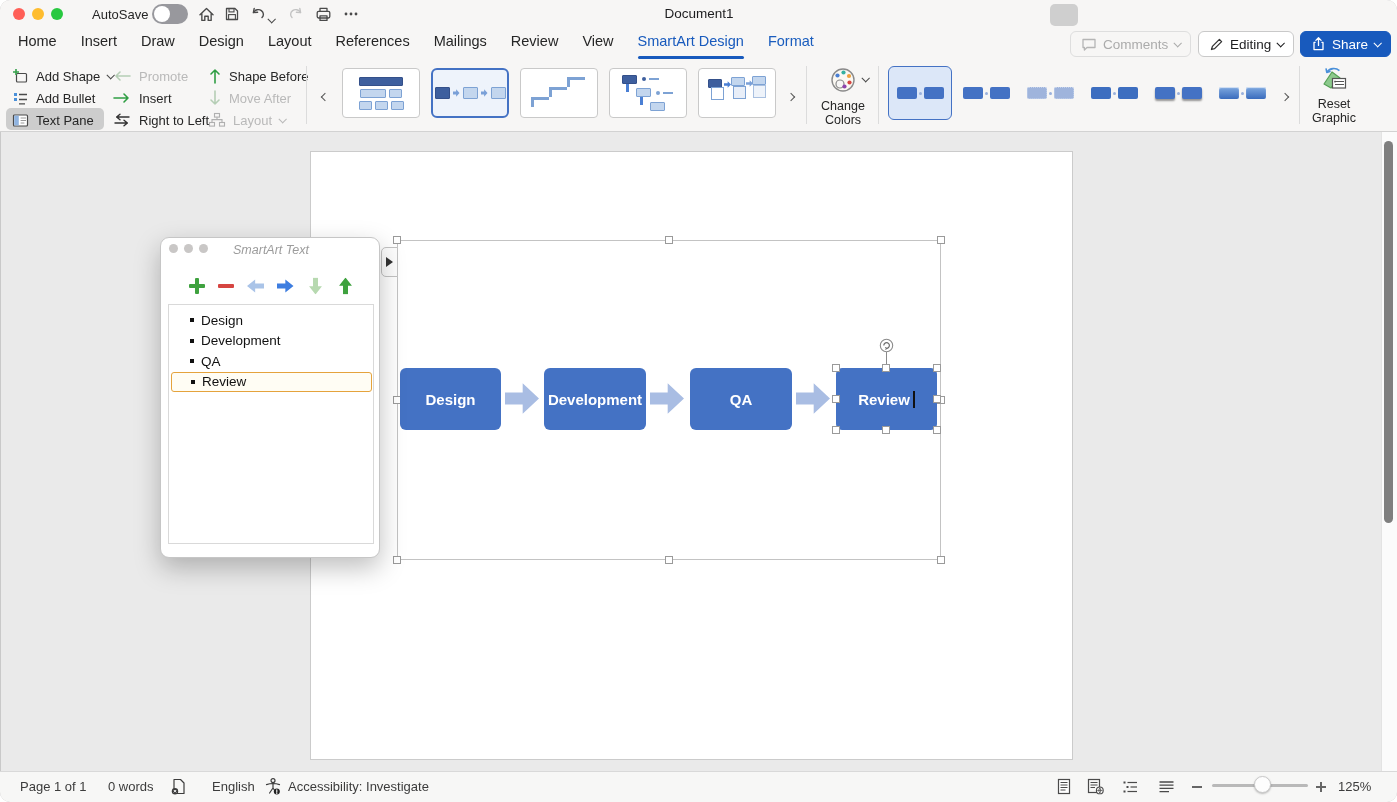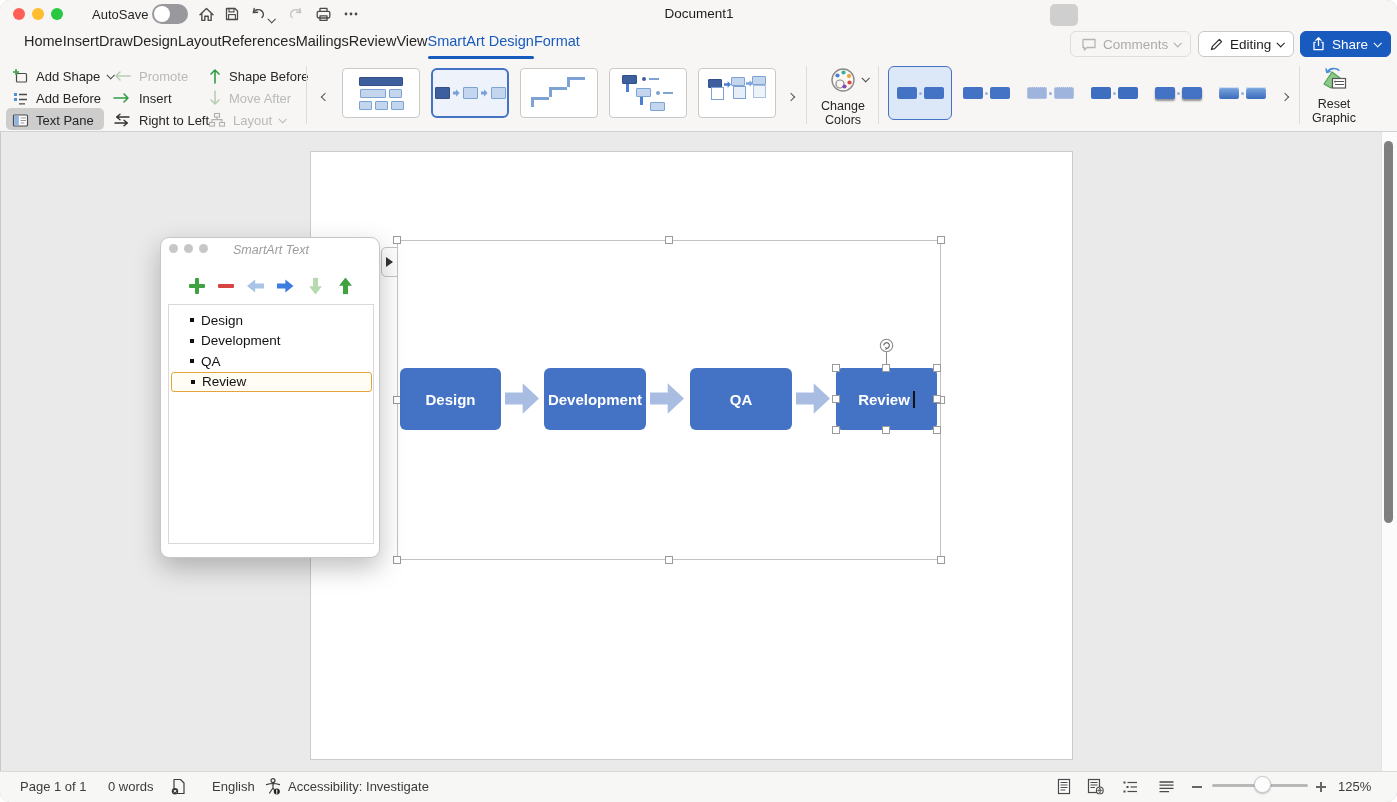--- a/index.html
+++ b/index.html
@@ -16,21 +16,21 @@
   .toggle { width:36px; height:20px; border-radius:10px; background:#98989d; top:4px; }
   .toggle .knob { position:absolute; left:2px; top:2px; width:16px; height:16px; border-radius:50%; background:#ffffff; }
   .tb-icon { top:3px; width:22px; height:22px; display:flex; align-items:center; justify-content:center; }
   .doc-title { top:6px; width:300px; left:549px; text-align:center; font-size:13.5px; color:#1d1d1f; }
   .search-box { left:1110px; top:3px; width:273px; height:22px; border:1px solid #cfcfcf; border-radius:6px;
                 background:#f3f2f1; display:flex; align-items:center; padding:0 7px; gap:5px; }
   .search-box input { border:none; outline:none; background:transparent; font-size:12.5px; color:#6f6f6f; width:230px;
                       font-family:"Liberation Sans",sans-serif; }
 
   
-  .tabrow { left:24px; top:33px; display:flex; align-items:center; }
+  .tabrow { left:18px; top:33px; display:flex; gap:24px; align-items:center; }
   .tab { font-size:14.5px; color:#262626; white-space:nowrap; position:relative; padding-bottom:4px; cursor:default; }
   .tab.active { color:#185abd; font-weight:normal; }
   .tab.active::after { content:""; position:absolute; left:0; right:0; bottom:-6px; height:3px; border-radius:2px; background:#185abd; }
   .tab.accent { color:#1a5dbe; }
 
   .pill-btn { height:26px; border-radius:6px; display:flex; align-items:center; gap:6px; padding:0 10px; font-size:13.5px; top:31px; }
   .btn-comments { left:1070px; color:#ababab; border:1px solid #dedede; }
   .btn-editing { left:1198px; color:#1d1d1f; background:#ffffff; border:1px solid #c9c9c9; }
   .btn-share { left:1300px; color:#ffffff; background:#185abd; border:1px solid #185abd; }
 
@@ -217,21 +217,21 @@
     <span class="chev down" style="color:#4a4a4a"></span>
   </div>
   <div class="abs rb-item" style="left:12px;top:88px">
     <svg width="17" height="17" viewBox="0 0 17 17">
       <rect x="2" y="3" width="3" height="3" fill="#4a90d9"></rect>
         <path d="M7 4.5 H15" stroke="#4a4a4a" stroke-width="1.3"></path>
       <rect x="2" y="8" width="3" height="3" fill="#4a90d9"></rect>
         <path d="M7 9.5 H15" stroke="#4a4a4a" stroke-width="1.3"></path>
       <path d="M7 13.8 H13" stroke="#4a4a4a" stroke-width="1.3"></path>
     </svg>
-    <span class="rb-label">Add Before</span>
+    <span class="rb-label">Add Bullet</span>
   </div>
   <div class="abs rb-item" style="left:12px;top:110px">
     <svg width="17" height="15" viewBox="0 0 17 15">
       <rect x="1.5" y="2" width="14" height="11" rx="1" fill="#ffffff" stroke="#4a4a4a" stroke-width="1.2"></rect>
       <rect x="2.2" y="2.7" width="4.6" height="9.6" fill="#8fb3e0"></rect>
       <path d="M8.6 5 H14 M8.6 7.5 H14 M8.6 10 H12.4" stroke="#9a9a9a" stroke-width="1"></path>
     </svg>
     <span class="rb-label">Text Pane</span>
   </div>
 

